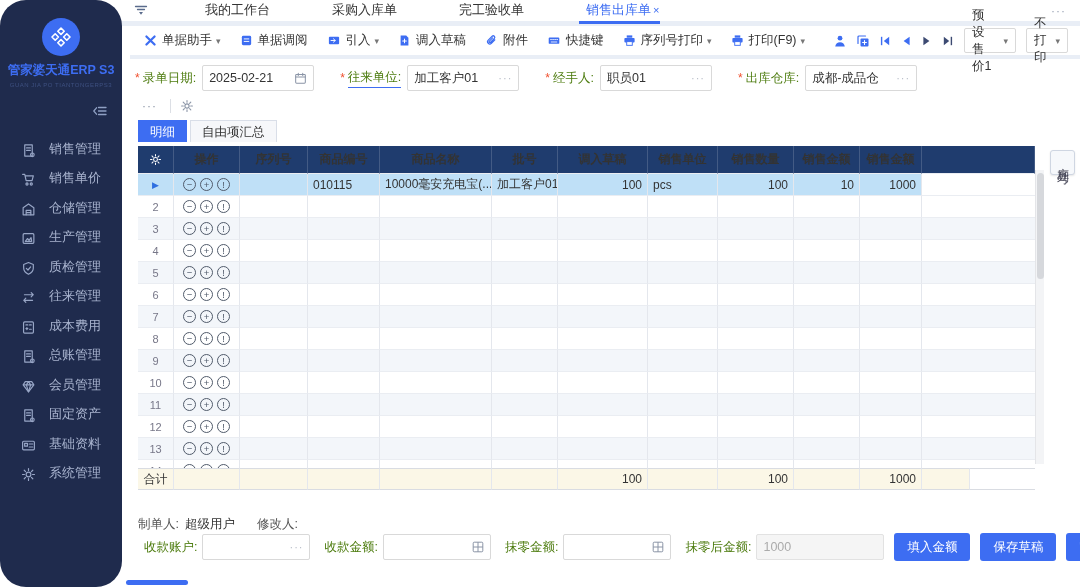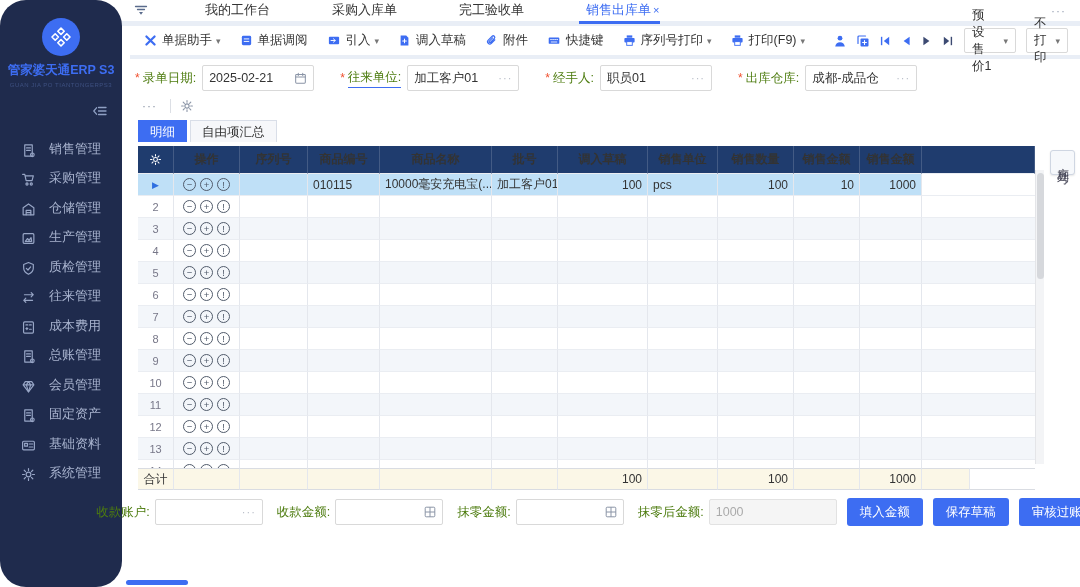--- a/index.html
+++ b/index.html
@@ -93,21 +93,21 @@
   .trow.total .c-fill{background:#fff;}
   .trow.total .c-sel{font-size:12px;color:#333;}
   .vscroll{position:absolute;right:0;top:24px;width:9px;height:294px;background:#F3F4F6;border-left:1px solid #E4E5E8;}
   .vthumb{position:absolute;left:1px;top:3px;width:7px;height:106px;background:#D6D8DC;border-radius:4px;}
   .serial-tab{position:absolute;right:5px;top:124px;writing-mode:vertical-rl;letter-spacing:3px;background:#F6F8FB;border:1px solid #CFD6E2;border-radius:3px;padding:7px 3px;font-size:12px;color:#445;cursor:pointer;box-shadow:0 1px 2px rgba(0,0,0,.10);}
 
   
   .maker-row{display:flex;align-items:center;margin:26px 0 0 8px;font-size:12.5px;color:#333;}
   .maker-row .lab{color:#555;margin-right:6px;}
   .maker-row .val{margin-right:22px;}
-  .pay-row{display:flex;align-items:center;margin-top:8px;padding-right:10px;justify-content:center;}
+  .pay-row{display:flex;align-items:center;padding-right:10px;justify-content:space-between;}
   .pitem{display:flex;align-items:center;margin-left:14px;}
   .pitem .flabel{margin-right:5px;}
   .pinput{border:1px solid #d9d9d9;border-radius:2px;height:26px;width:108px;display:flex;align-items:center;padding:0 6px;background:#fff;}
   .pinput input{border:none;outline:none;flex:1;min-width:0;font-family:inherit;font-size:12.5px;background:transparent;color:#333;}
   .pinput.disabled{background:#F5F5F5;border-color:#e2e2e2;width:128px;}
   .pinput.disabled input{color:#ABABAB;}
   .btn{height:28px;border:none;border-radius:3px;background:var(--accent);color:#fff;font-size:12.5px;padding:0 13px;margin-left:10px;cursor:pointer;font-family:inherit;white-space:nowrap;}
   .hscroll{position:absolute;left:4px;bottom:1px;height:6px;width:940px;}
   .hthumb{width:62px;height:5px;background:var(--accent);border-radius:3px;}
   svg{display:block;}
@@ -143,21 +143,21 @@
             <circle cx="10.6" cy="11" r="1.7"></circle>
           </svg>
         <span>销售管理</span>
       </div>
       <div class="mi">
         <svg class="ic" viewBox="0 0 14 14" width="15" height="15" fill="none" stroke="currentColor" stroke-width="1.1" stroke-linecap="round" stroke-linejoin="round">
             <path d="M1.5 2.2h2l1.3 5.8h5.5l1.2-4.4H4"></path>
             <circle cx="5.6" cy="11.2" r="1"></circle>
             <circle cx="9.6" cy="11.2" r="1"></circle>
           </svg>
-        <span>采购管理</span>
+        <span>销售单价</span>
       </div>
       <div class="mi">
         <svg class="ic" viewBox="0 0 14 14" width="15" height="15" fill="none" stroke="currentColor" stroke-width="1.1" stroke-linecap="round" stroke-linejoin="round">
             <path d="M2 12V5.3L7 1.8l5 3.5V12z"></path>
             <path d="M4.8 12V7.8h4.4V12M4.8 9.9h4.4"></path>
           </svg>
         <span>仓储管理</span>
       </div>
       <div class="mi">
         <svg class="ic" viewBox="0 0 14 14" width="15" height="15" fill="none" stroke="currentColor" stroke-width="1.1" stroke-linecap="round" stroke-linejoin="round">
@@ -711,20 +711,25 @@
           <div class="c c-fill"></div>
         </div>
 
         <div class="vscroll">
           <div class="vthumb"></div>
         </div>
       </div>
 
       <div class="serial-tab">序列号</div>
 
+      <div class="maker-row">
+        <span class="lab">制单人:</span>
+        <span class="val">超级用户</span>
+        <span class="lab">修改人:</span>
+      </div>
 
       <div class="pay-row">
         <div class="pitem">
           <span class="flabel">收款账户:</span>
           <div class="pinput">
             <input style="">
             <span class="suffix">···</span>
           </div>
         </div>
         <div class="pitem">

